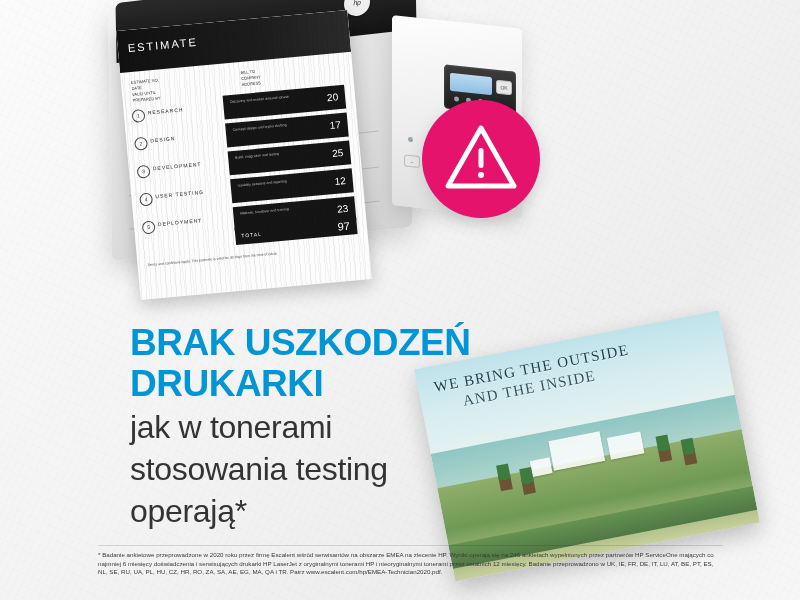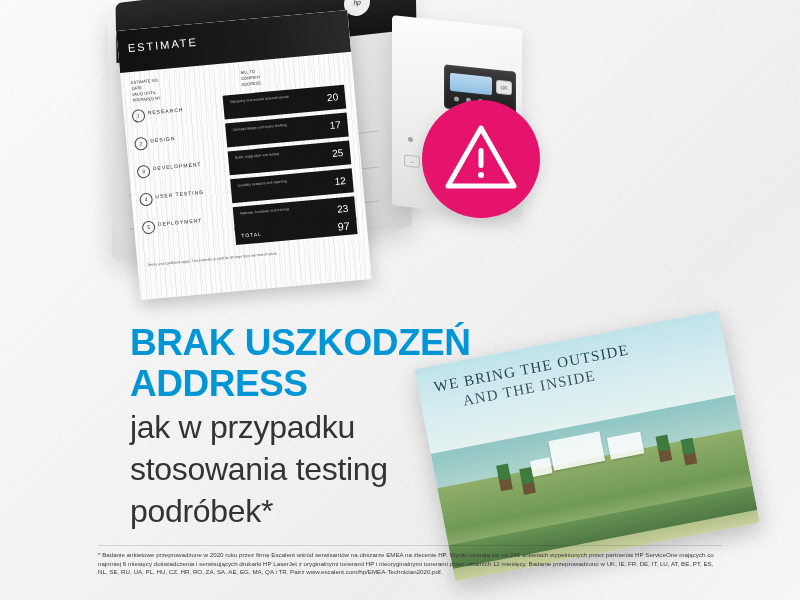--- a/index.html
+++ b/index.html
@@ -478,22 +478,22 @@
     <div class="mag-tree" style="left:224px; top:112px;"></div>
     <div class="mag-tree" style="left:248px; top:120px;"></div>
     <div class="mag-title">
       <div>WE BRING THE OUTSIDE</div>
       <div class="l2">AND THE INSIDE</div>
     </div>
   </div>
 
   <div class="headline">
     <div class="h-blue">BRAK USZKODZEŃ</div>
-    <div class="h-blue">ADDRESS</div>
-    <div class="h-dark">jak w przypadku</div>
+    <div class="h-blue">DRUKARKI</div>
+    <div class="h-dark">jak w tonerami</div>
     <div class="h-dark">stosowania testing</div>
-    <div class="h-dark">podróbek*</div>
+    <div class="h-dark">operają*</div>
   </div>
 
   <div class="footnote-rule"></div>
   <div class="footnote">* Badanie ankietowe przeprowadzone w 2020 roku przez firmę Escalent wśród serwisantów na obszarze EMEA na zlecenie HP. Wyniki operają się na 246 ankietach wypełnionych przez partnerów HP ServiceOne mających co najmniej 6 miesięcy doświadczenia i serwisujących drukarki HP LaserJet z oryginalnymi tonerami HP i nieoryginalnymi tonerami przez ostatnich 12 miesięcy. Badanie przeprowadzono w UK, IE, FR, DE, IT, LU, AT, BE, PT, ES, NL, SE, RU, UA, PL, HU, CZ, HR, RO, ZA, SA, AE, EG, MA, QA i TR. Patrz www.escalent.com/hp/EMEA-Technician2020.pdf.</div>
 
 </div>
 
 </body></html>

